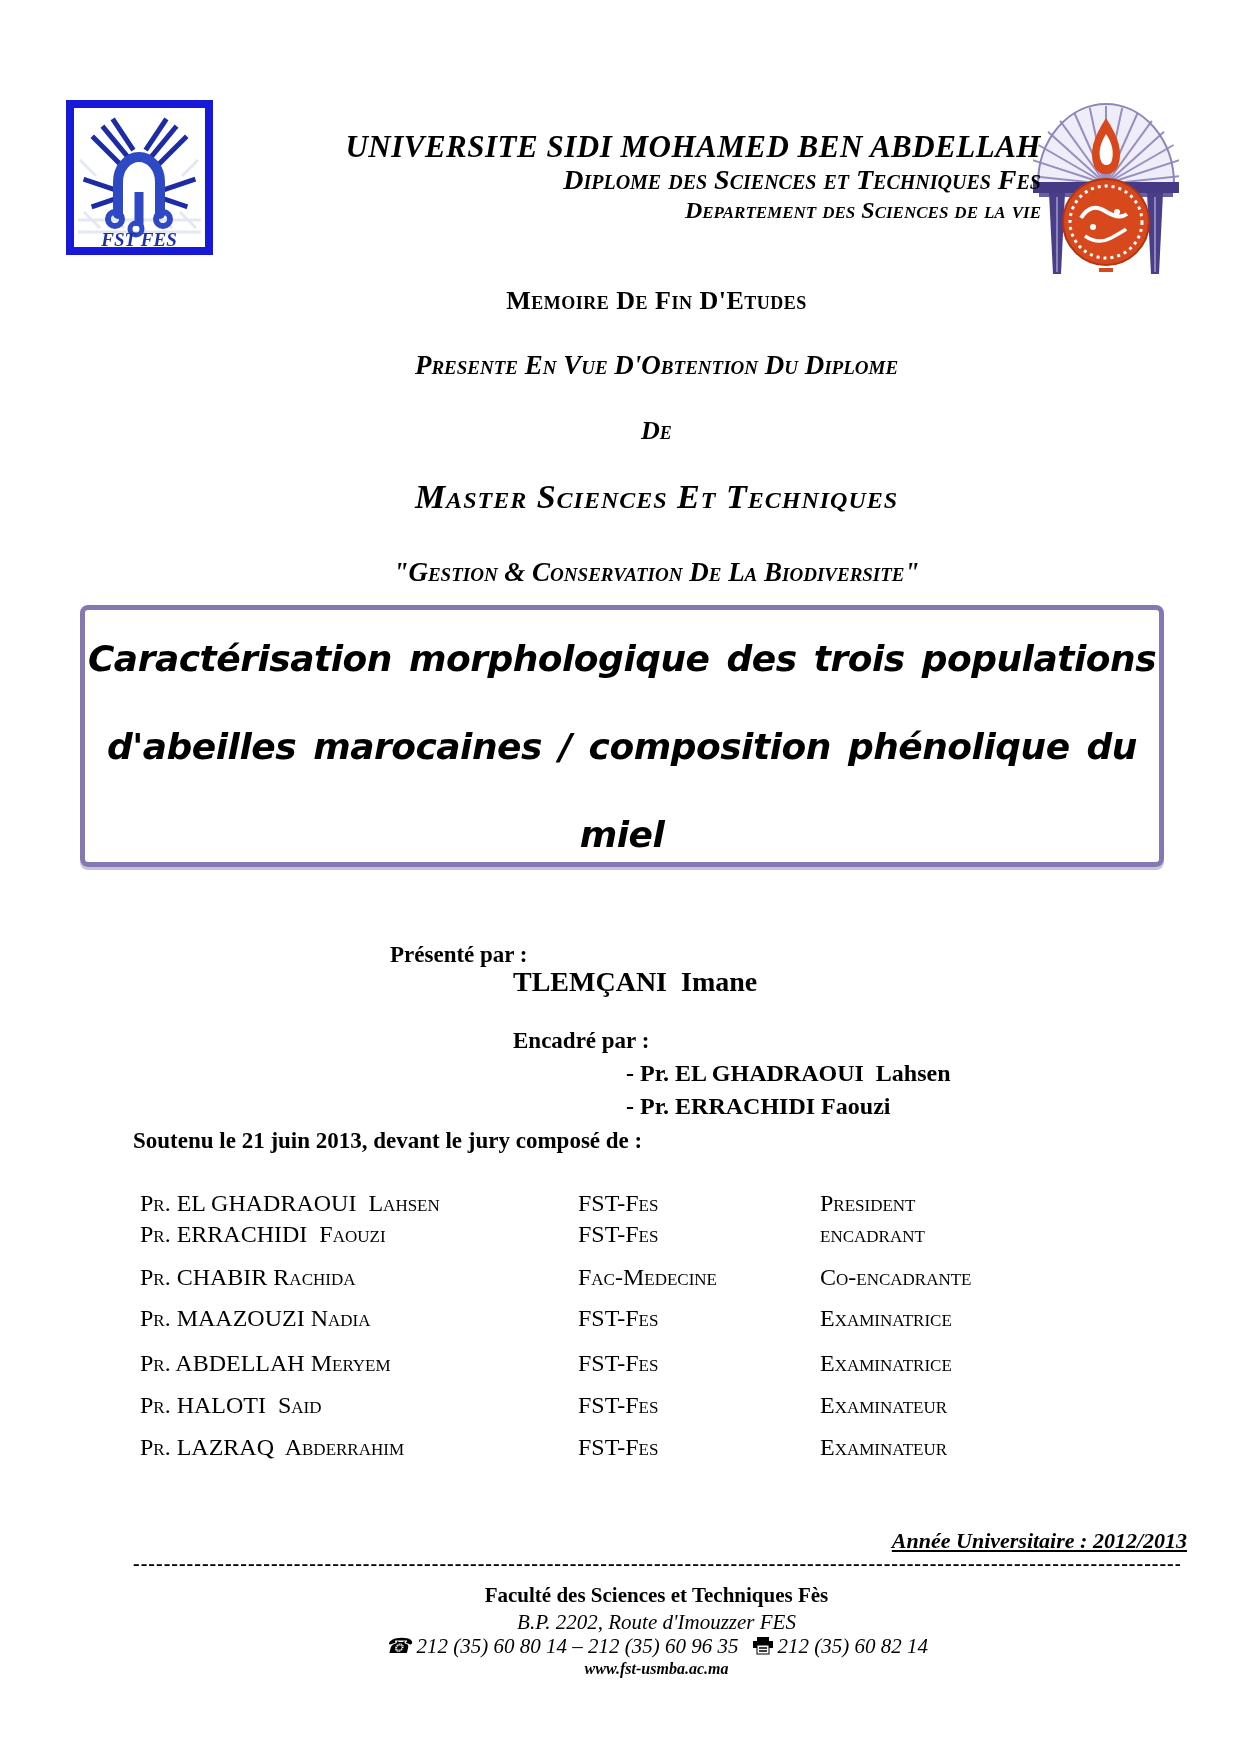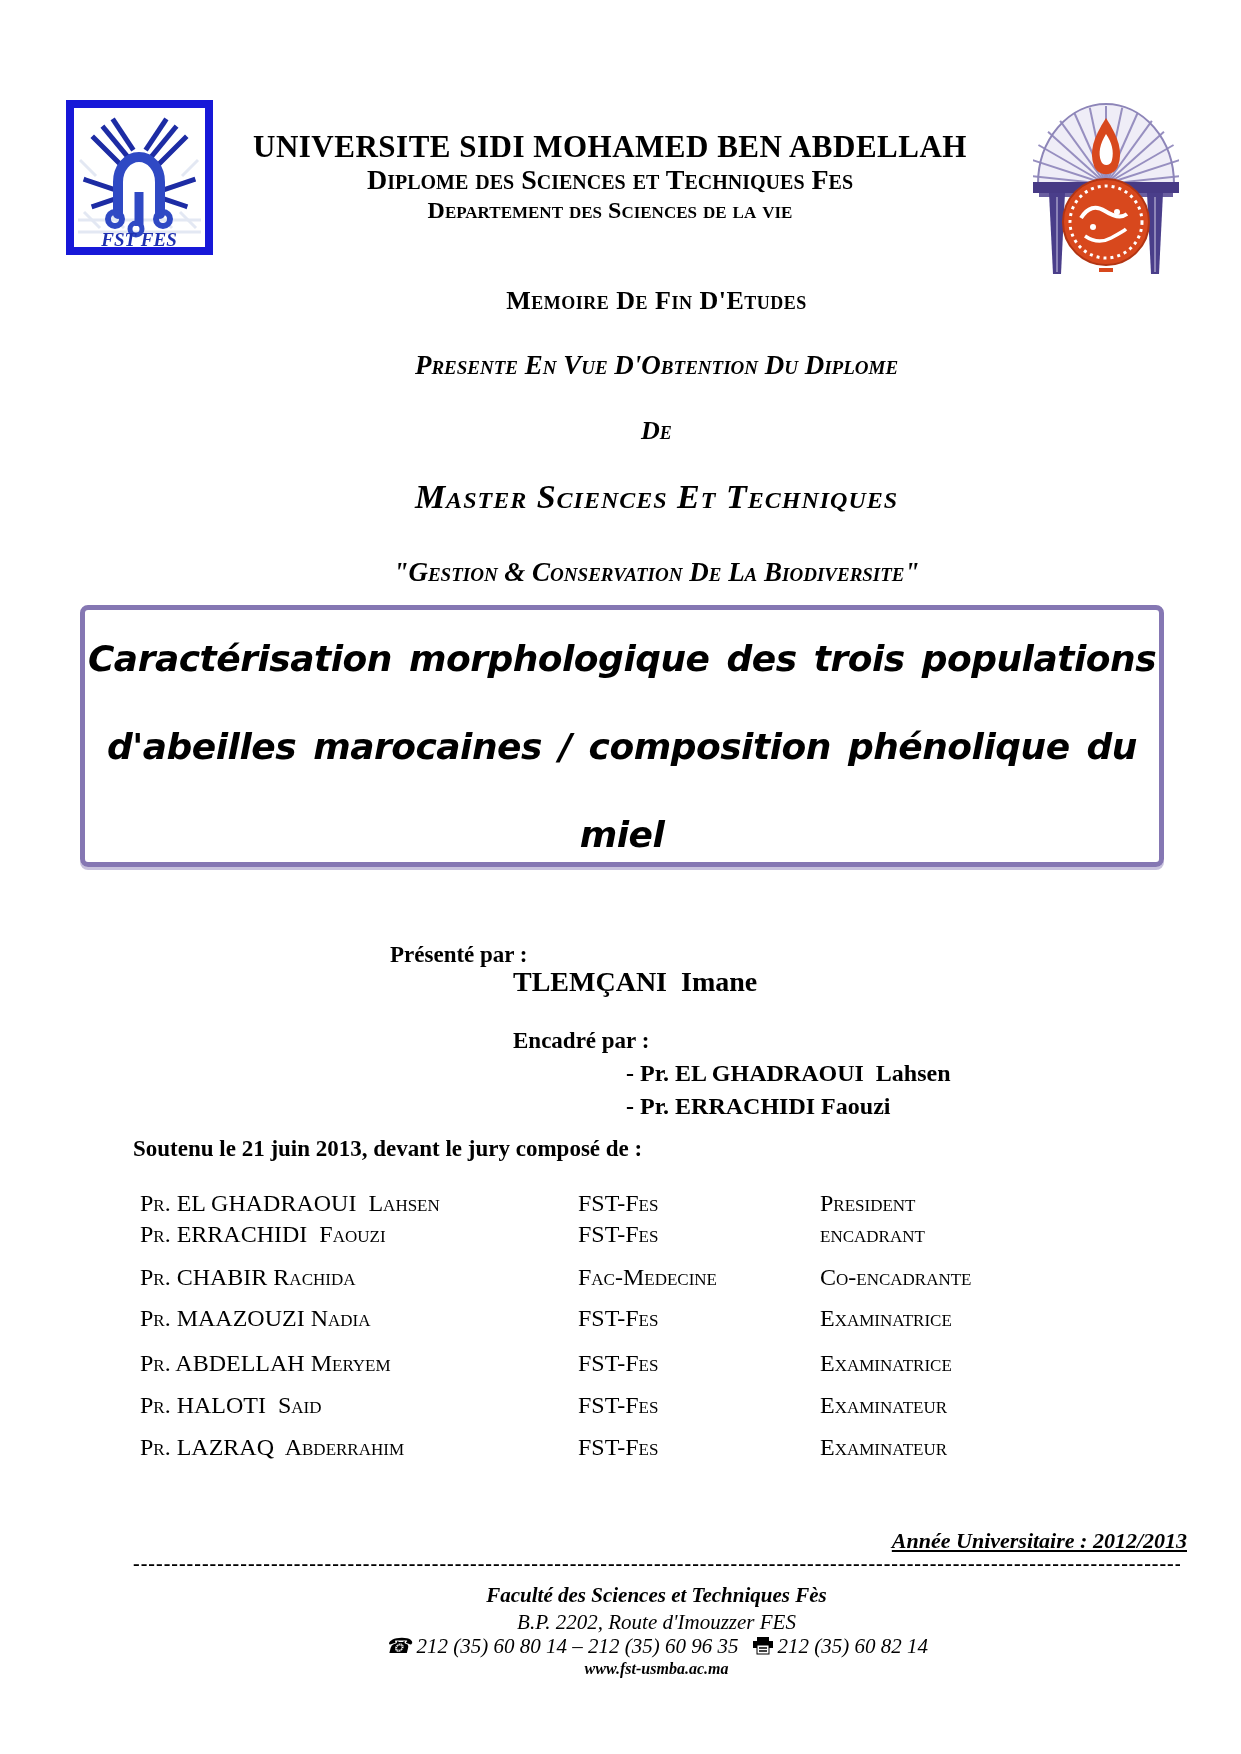--- a/index.html
+++ b/index.html
@@ -12,21 +12,21 @@
     color:#000;
     overflow:hidden;
   }
   .abs{position:absolute;}
   .sc{font-variant:small-caps;}
   .pre{white-space:pre;}
 
   
   .left-logo{left:66px;top:100px;width:147px;height:155px;}
   .right-logo{left:1033px;top:92px;width:146px;height:182px;}
-  .hdr{left:201px;width:818px;text-align:center;}
+  .hdr{left:223px;width:818px;text-align:right;font-style:italic;}
   .hdr-univ{top:129px;font-size:31px;font-weight:bold;letter-spacing:.5px;}
   .hdr-fac{top:164px;font-size:28px;font-weight:bold;}
   .hdr-dept{top:197px;font-size:24px;font-weight:bold;}
 
   
   .mid{left:133px;width:1047px;text-align:center;}
   .memoire{top:286px;font-size:26px;font-weight:bold;letter-spacing:.5px;}
   .presente{top:350px;font-size:27px;font-weight:bold;font-style:italic;}
   .de{top:416px;font-size:26px;font-weight:bold;font-style:italic;}
   .master{top:478px;font-size:34px;font-weight:bold;font-style:italic;letter-spacing:1px;}
@@ -48,39 +48,39 @@
   }
   .title-box .inner{padding-top:5px;}
 
   
   .lbl{font-size:23px;font-weight:bold;}
   .presented-label{left:390px;top:942px;}
   .student-name{left:513px;top:966px;font-size:28px;font-weight:bold;}
   .encadre-label{left:513px;top:1028px;}
   .sup1{left:626px;top:1060px;font-size:24px;font-weight:bold;}
   .sup2{left:626px;top:1093px;font-size:24px;font-weight:bold;}
-  .soutenu{left:133px;top:1128px;font-size:23px;font-weight:bold;margin-top:8px;}
+  .soutenu{left:133px;top:1128px;font-size:23px;font-weight:bold;}
 
   
   .jury-row{
     left:140px;width:1010px;
     display:grid;grid-template-columns:438px 242px 1fr;
     font-size:24px;
   }
   .jr1{top:1190px;} .jr2{top:1221px;} .jr3{top:1264px;}
   .jr4{top:1305px;} .jr5{top:1350px;} .jr6{top:1392px;} .jr7{top:1434px;}
 
   
   .annee{right:54px;top:1528px;font-size:22px;font-weight:bold;font-style:italic;text-decoration:underline;}
   .divider{
     left:133px;top:1552px;width:1047px;height:26px;
     overflow:hidden;white-space:nowrap;
     font-size:20px;font-weight:bold;letter-spacing:1px;
   }
-  .ft{left:133px;width:1047px;text-align:center;font-style:italic;}
+  .ft{left:133px;width:1047px;text-align:center;}
   .ft-fac{top:1583px;font-size:21px;font-weight:bold;}
   .ft-bp{top:1610px;font-size:21px;font-style:italic;}
   .ft-phone{top:1634px;font-size:21px;font-style:italic;}
   .ft-www{top:1660px;font-size:16px;font-weight:bold;font-style:italic;}
   .fax-svg{vertical-align:-2px;margin:0 3px 0 14px;}
 </style>
 </head>
 <body>
 
 <div class="page">

